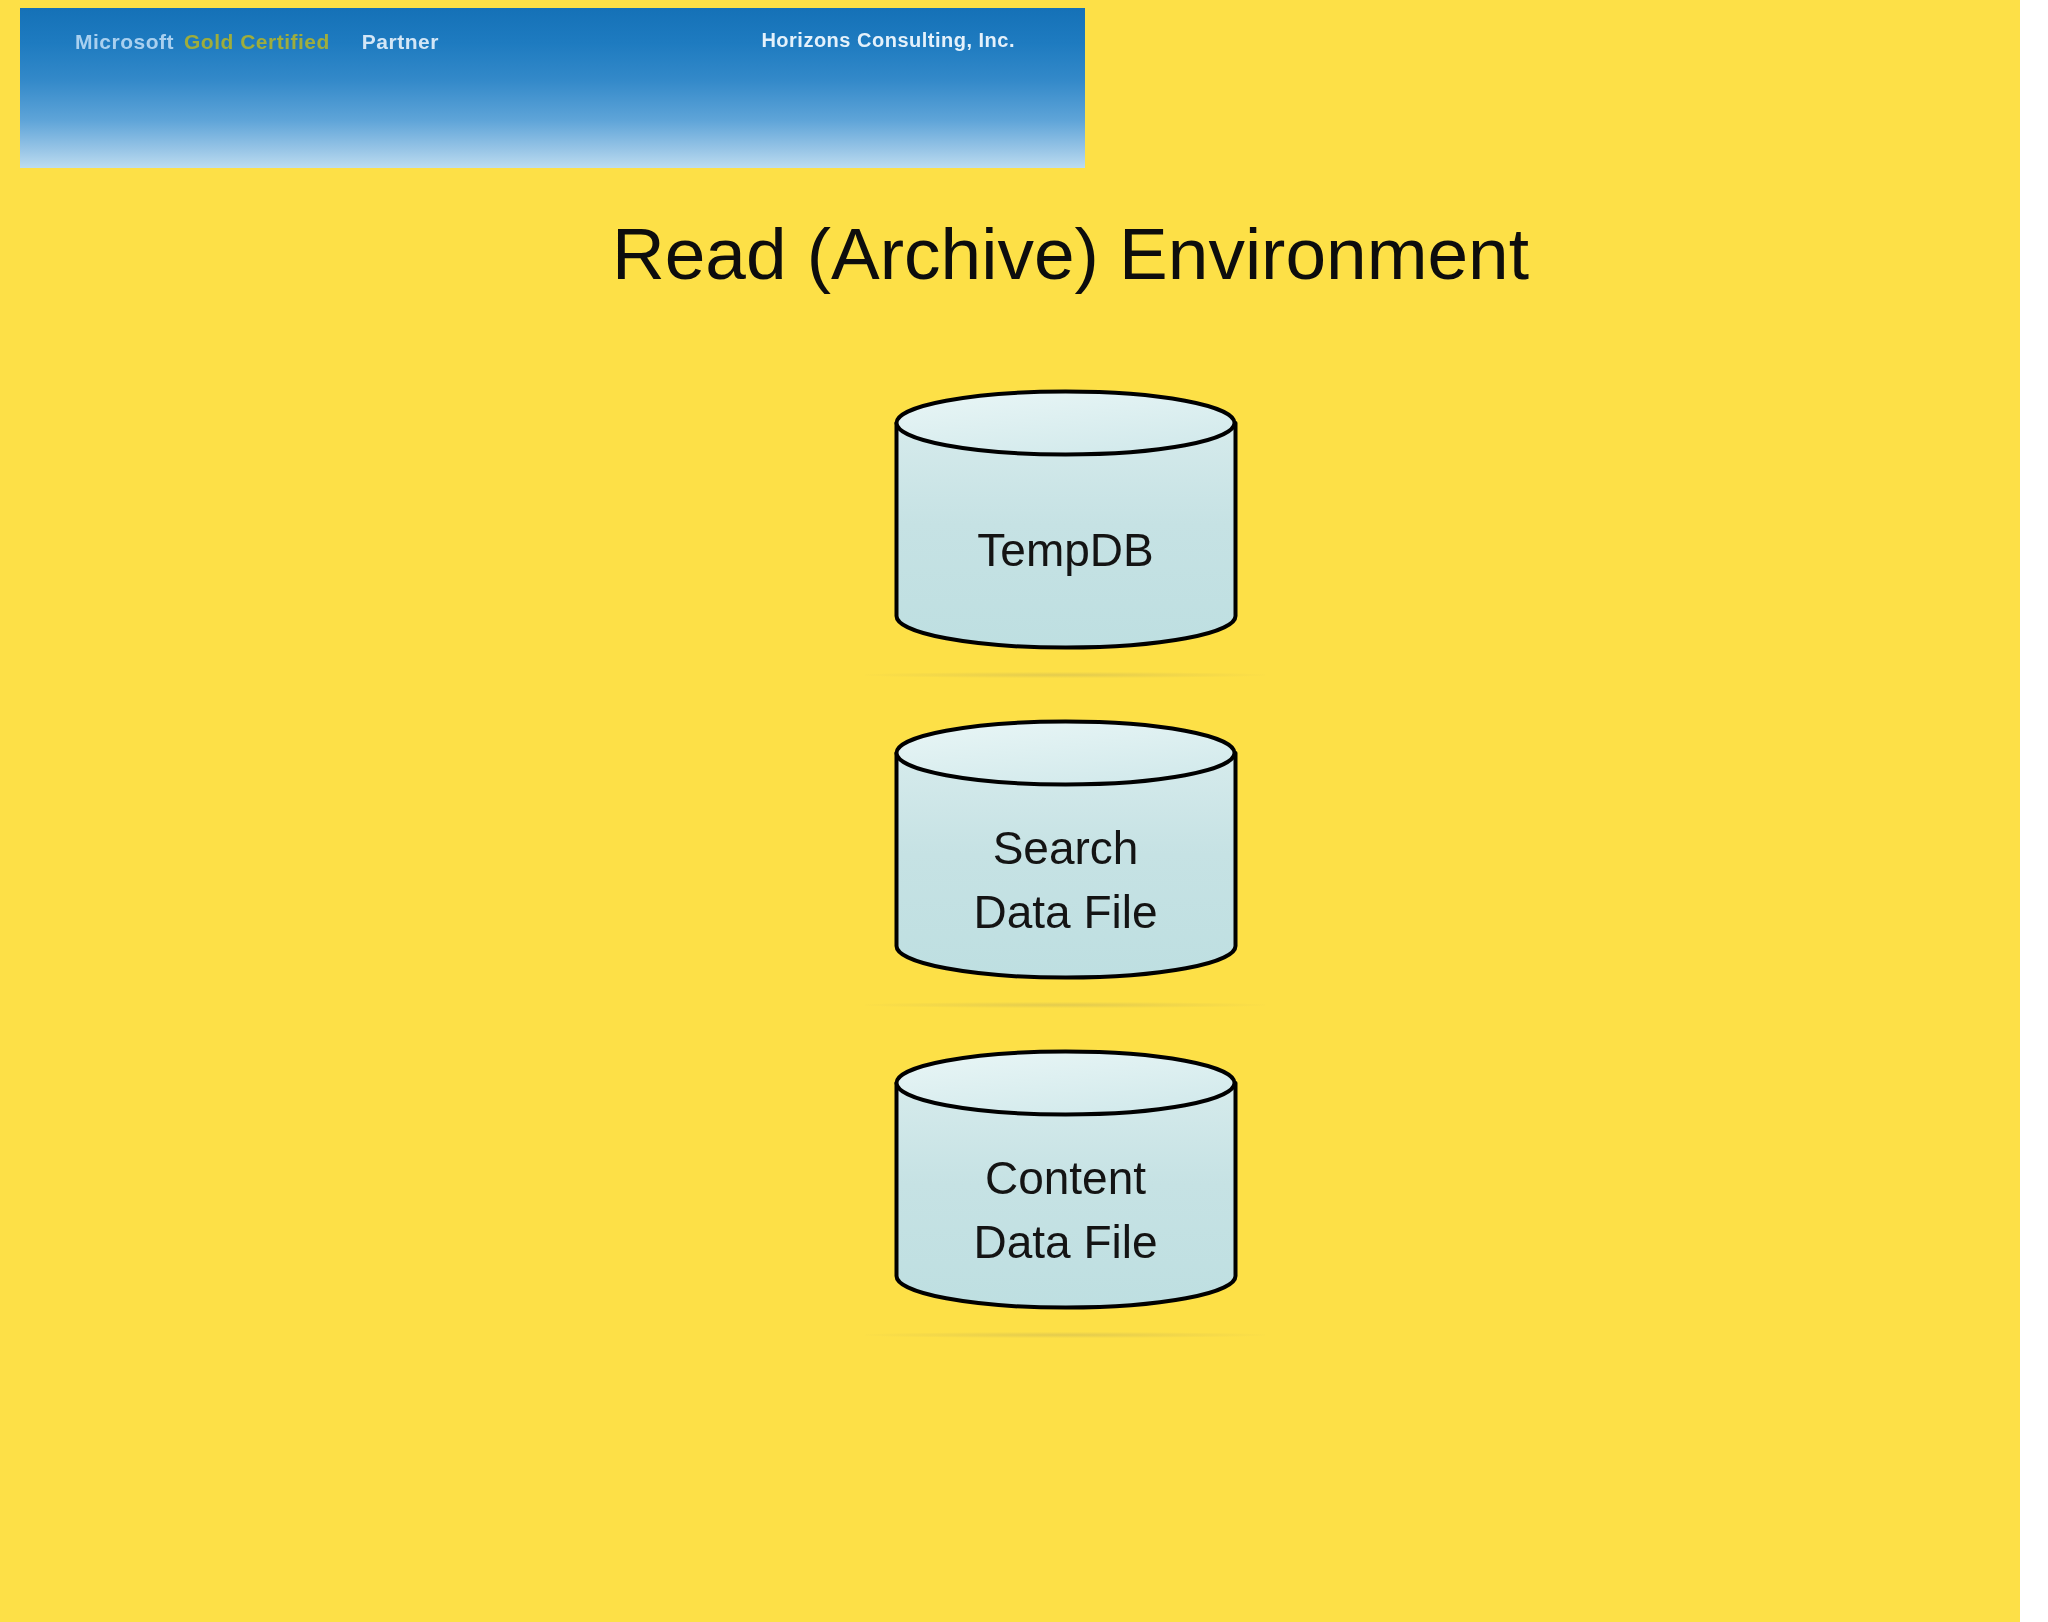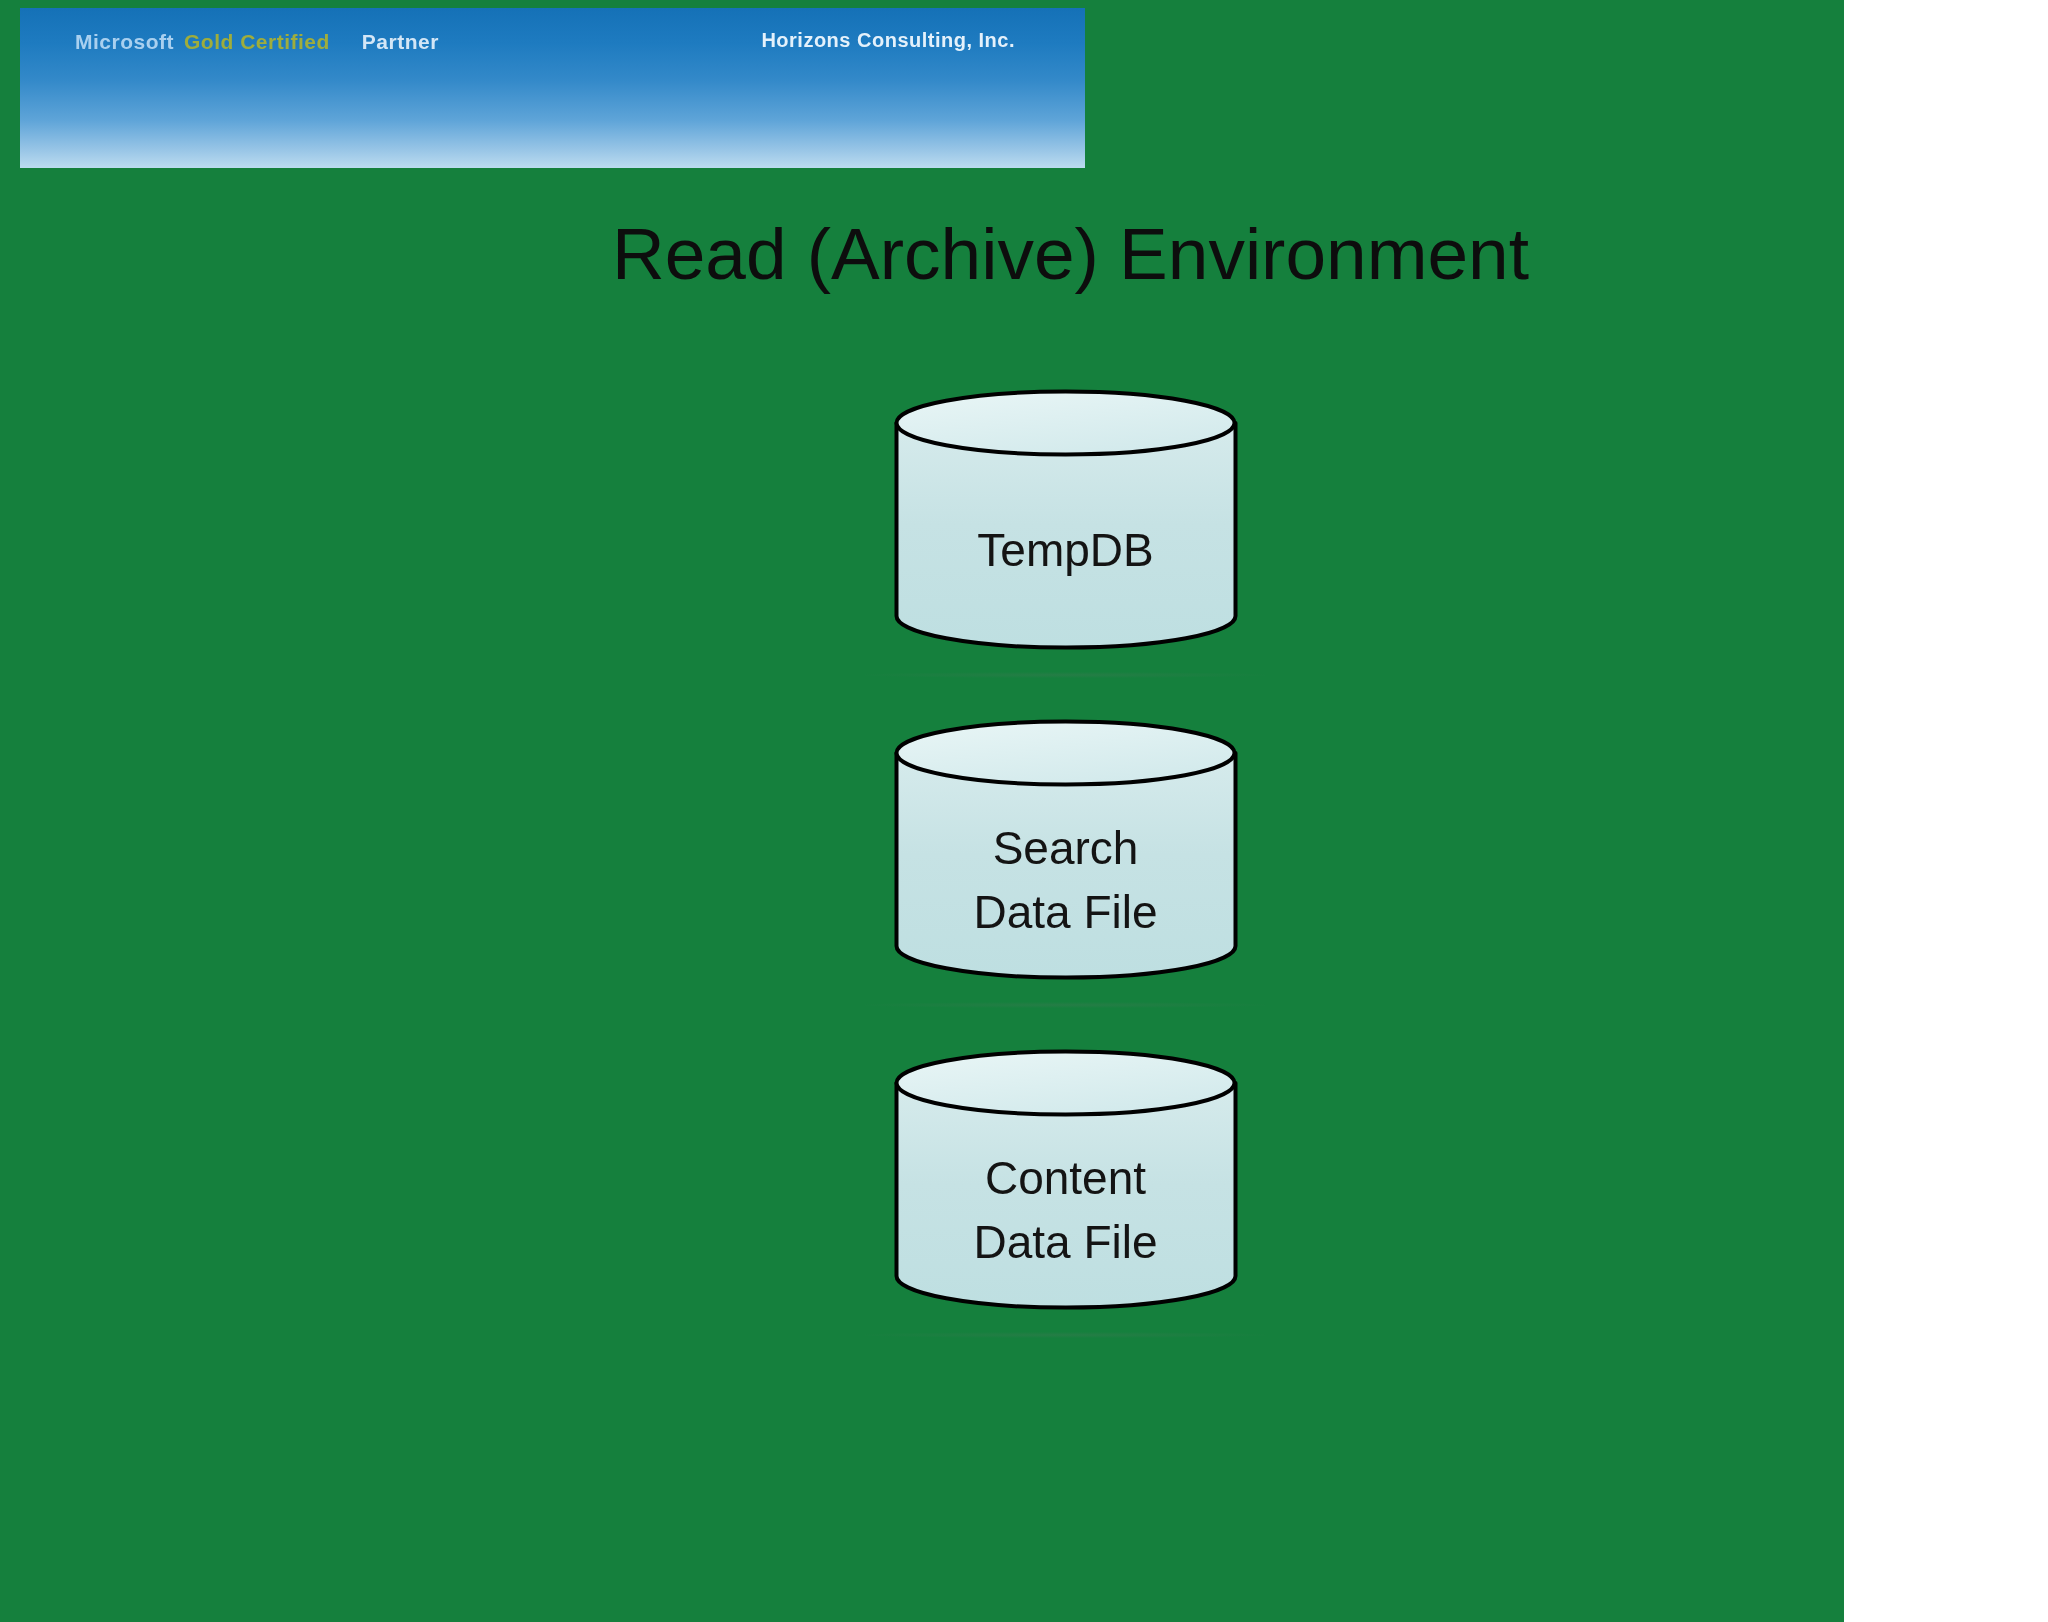--- a/index.html
+++ b/index.html
@@ -3,23 +3,23 @@
 <meta charset="utf-8">
 <style>
   html, body {
     margin: 0;
     padding: 0;
     background: #ffffff;
     font-family: "Liberation Sans", sans-serif;
   }
   .page {
     position: relative;
-    width: 1844px;
+    width: 2020px;
     height: 1622px;
-    background: #15803d;
+    background: #fde047;
     overflow: hidden;
   }
 
   
   .banner {
     position: absolute;
     left: 20px;
     top: 8px;
     width: 1065px;
     height: 160px;

